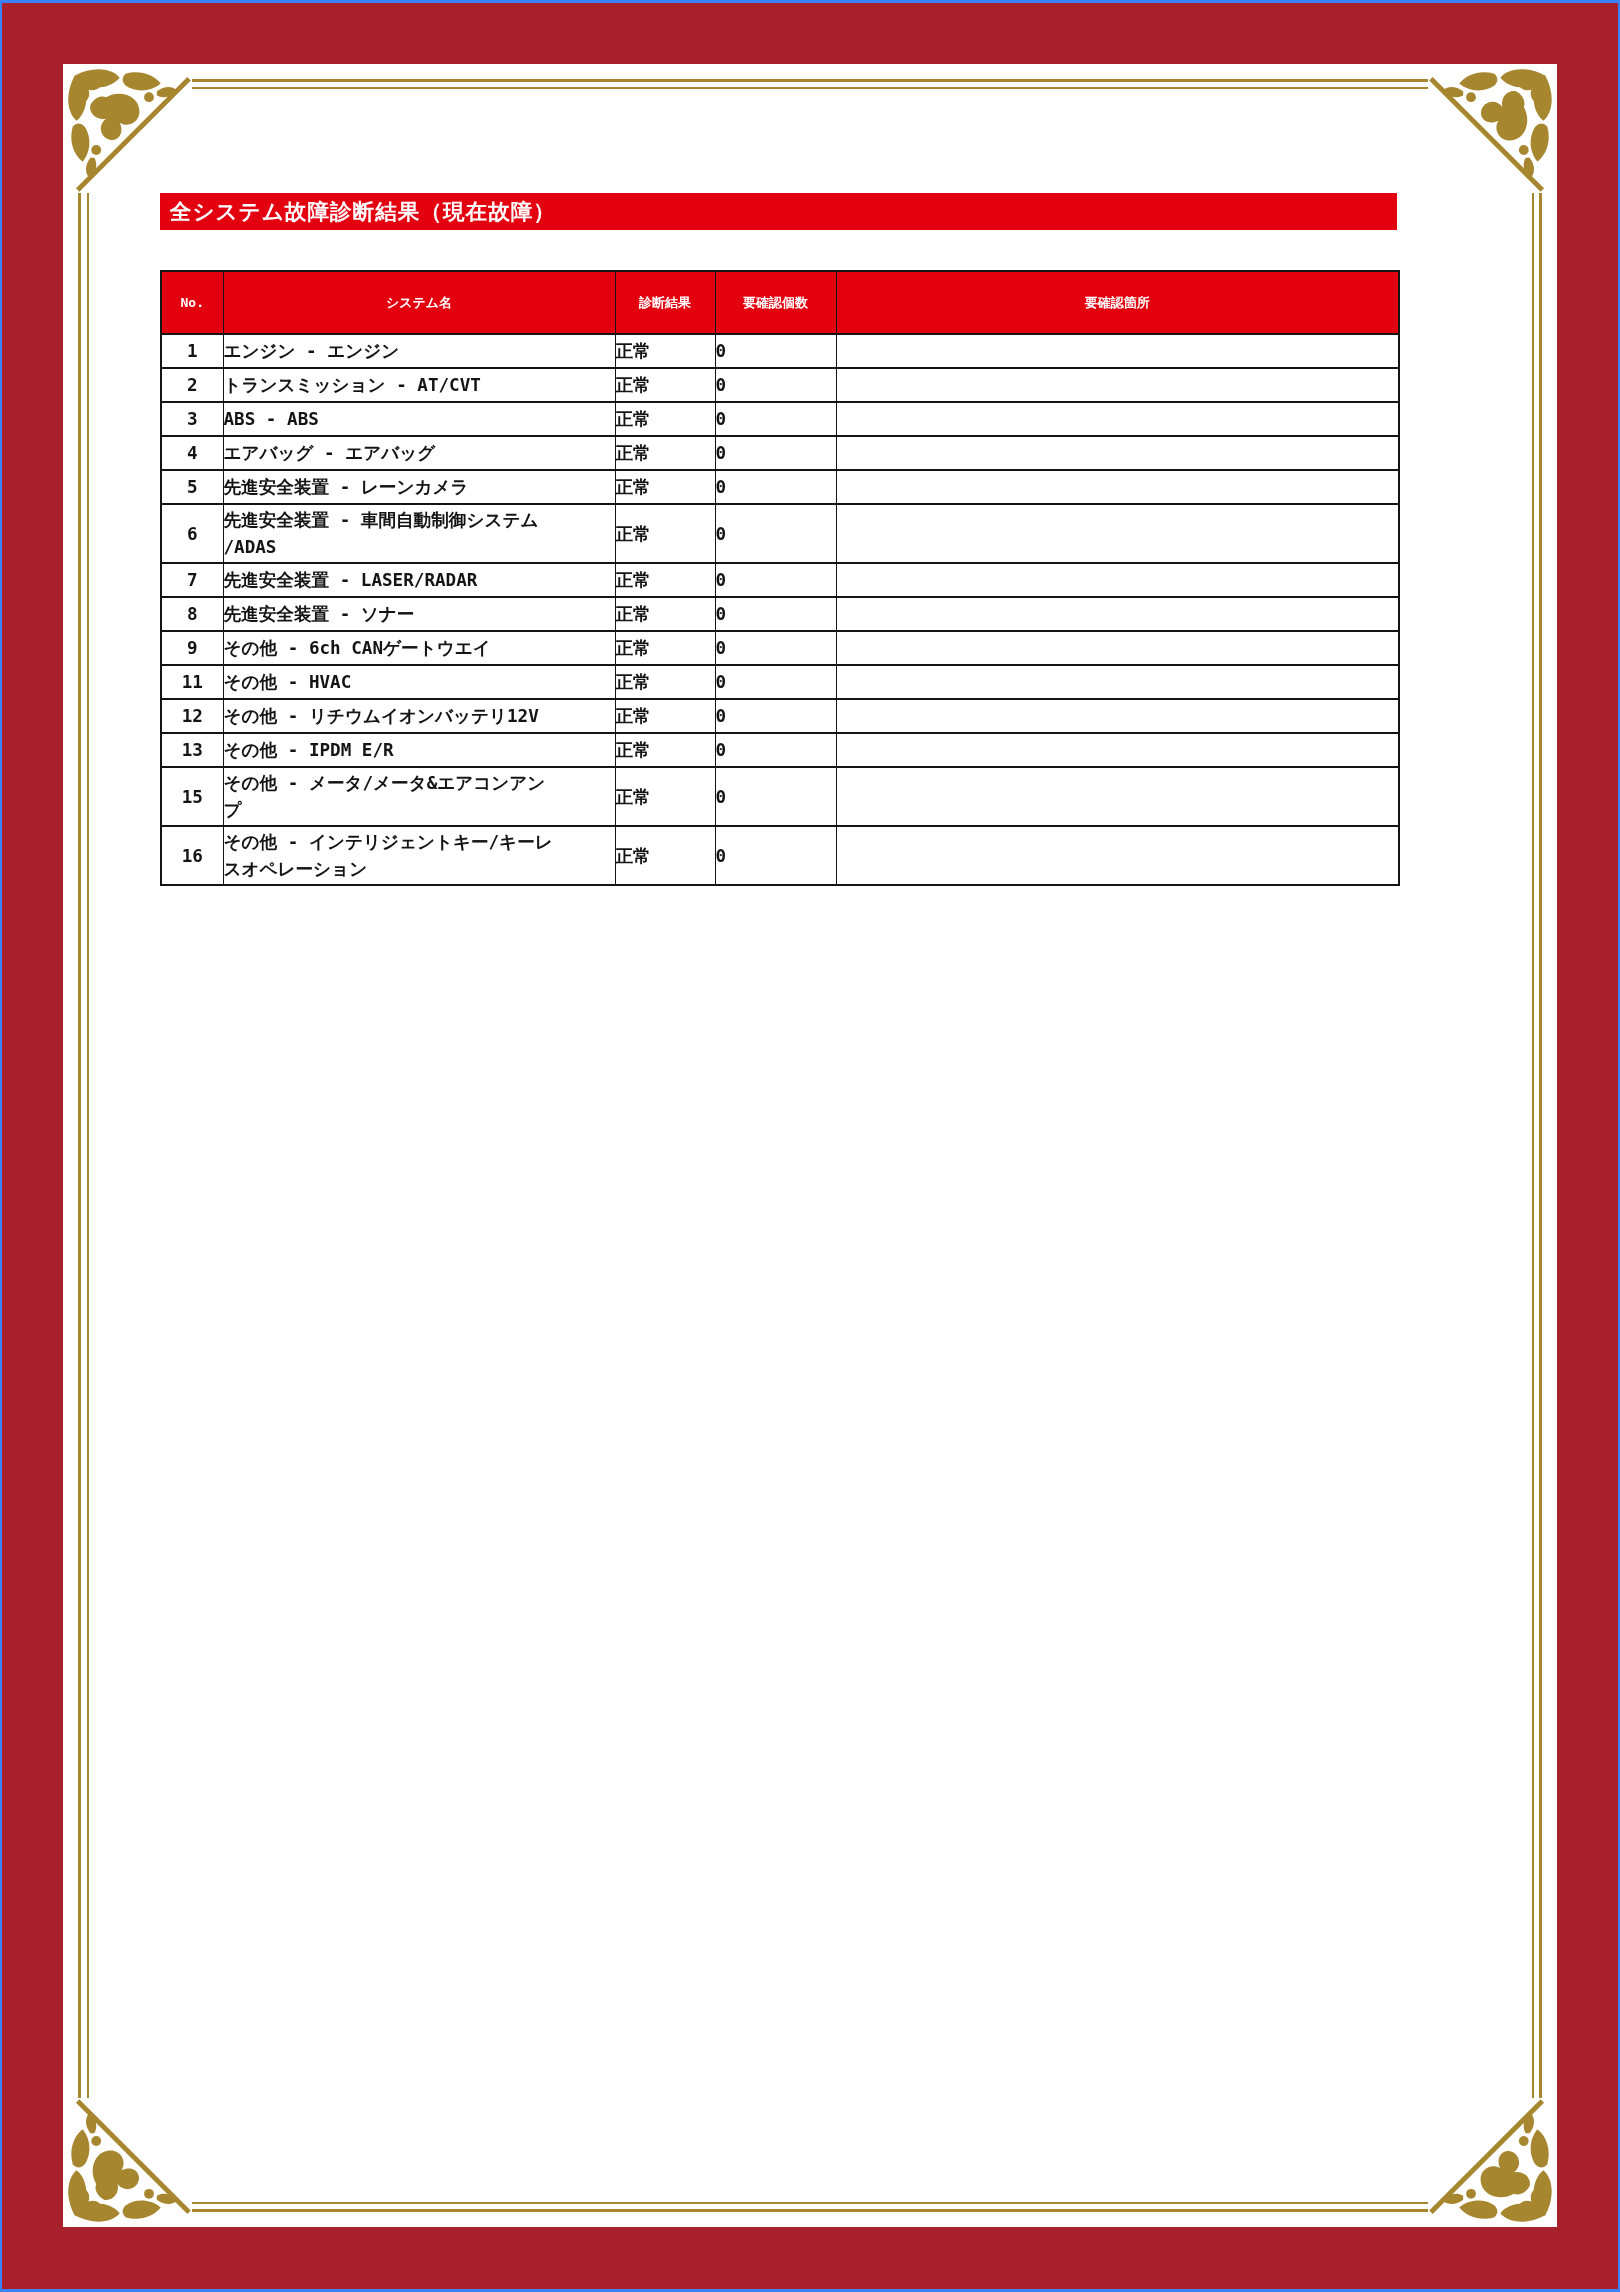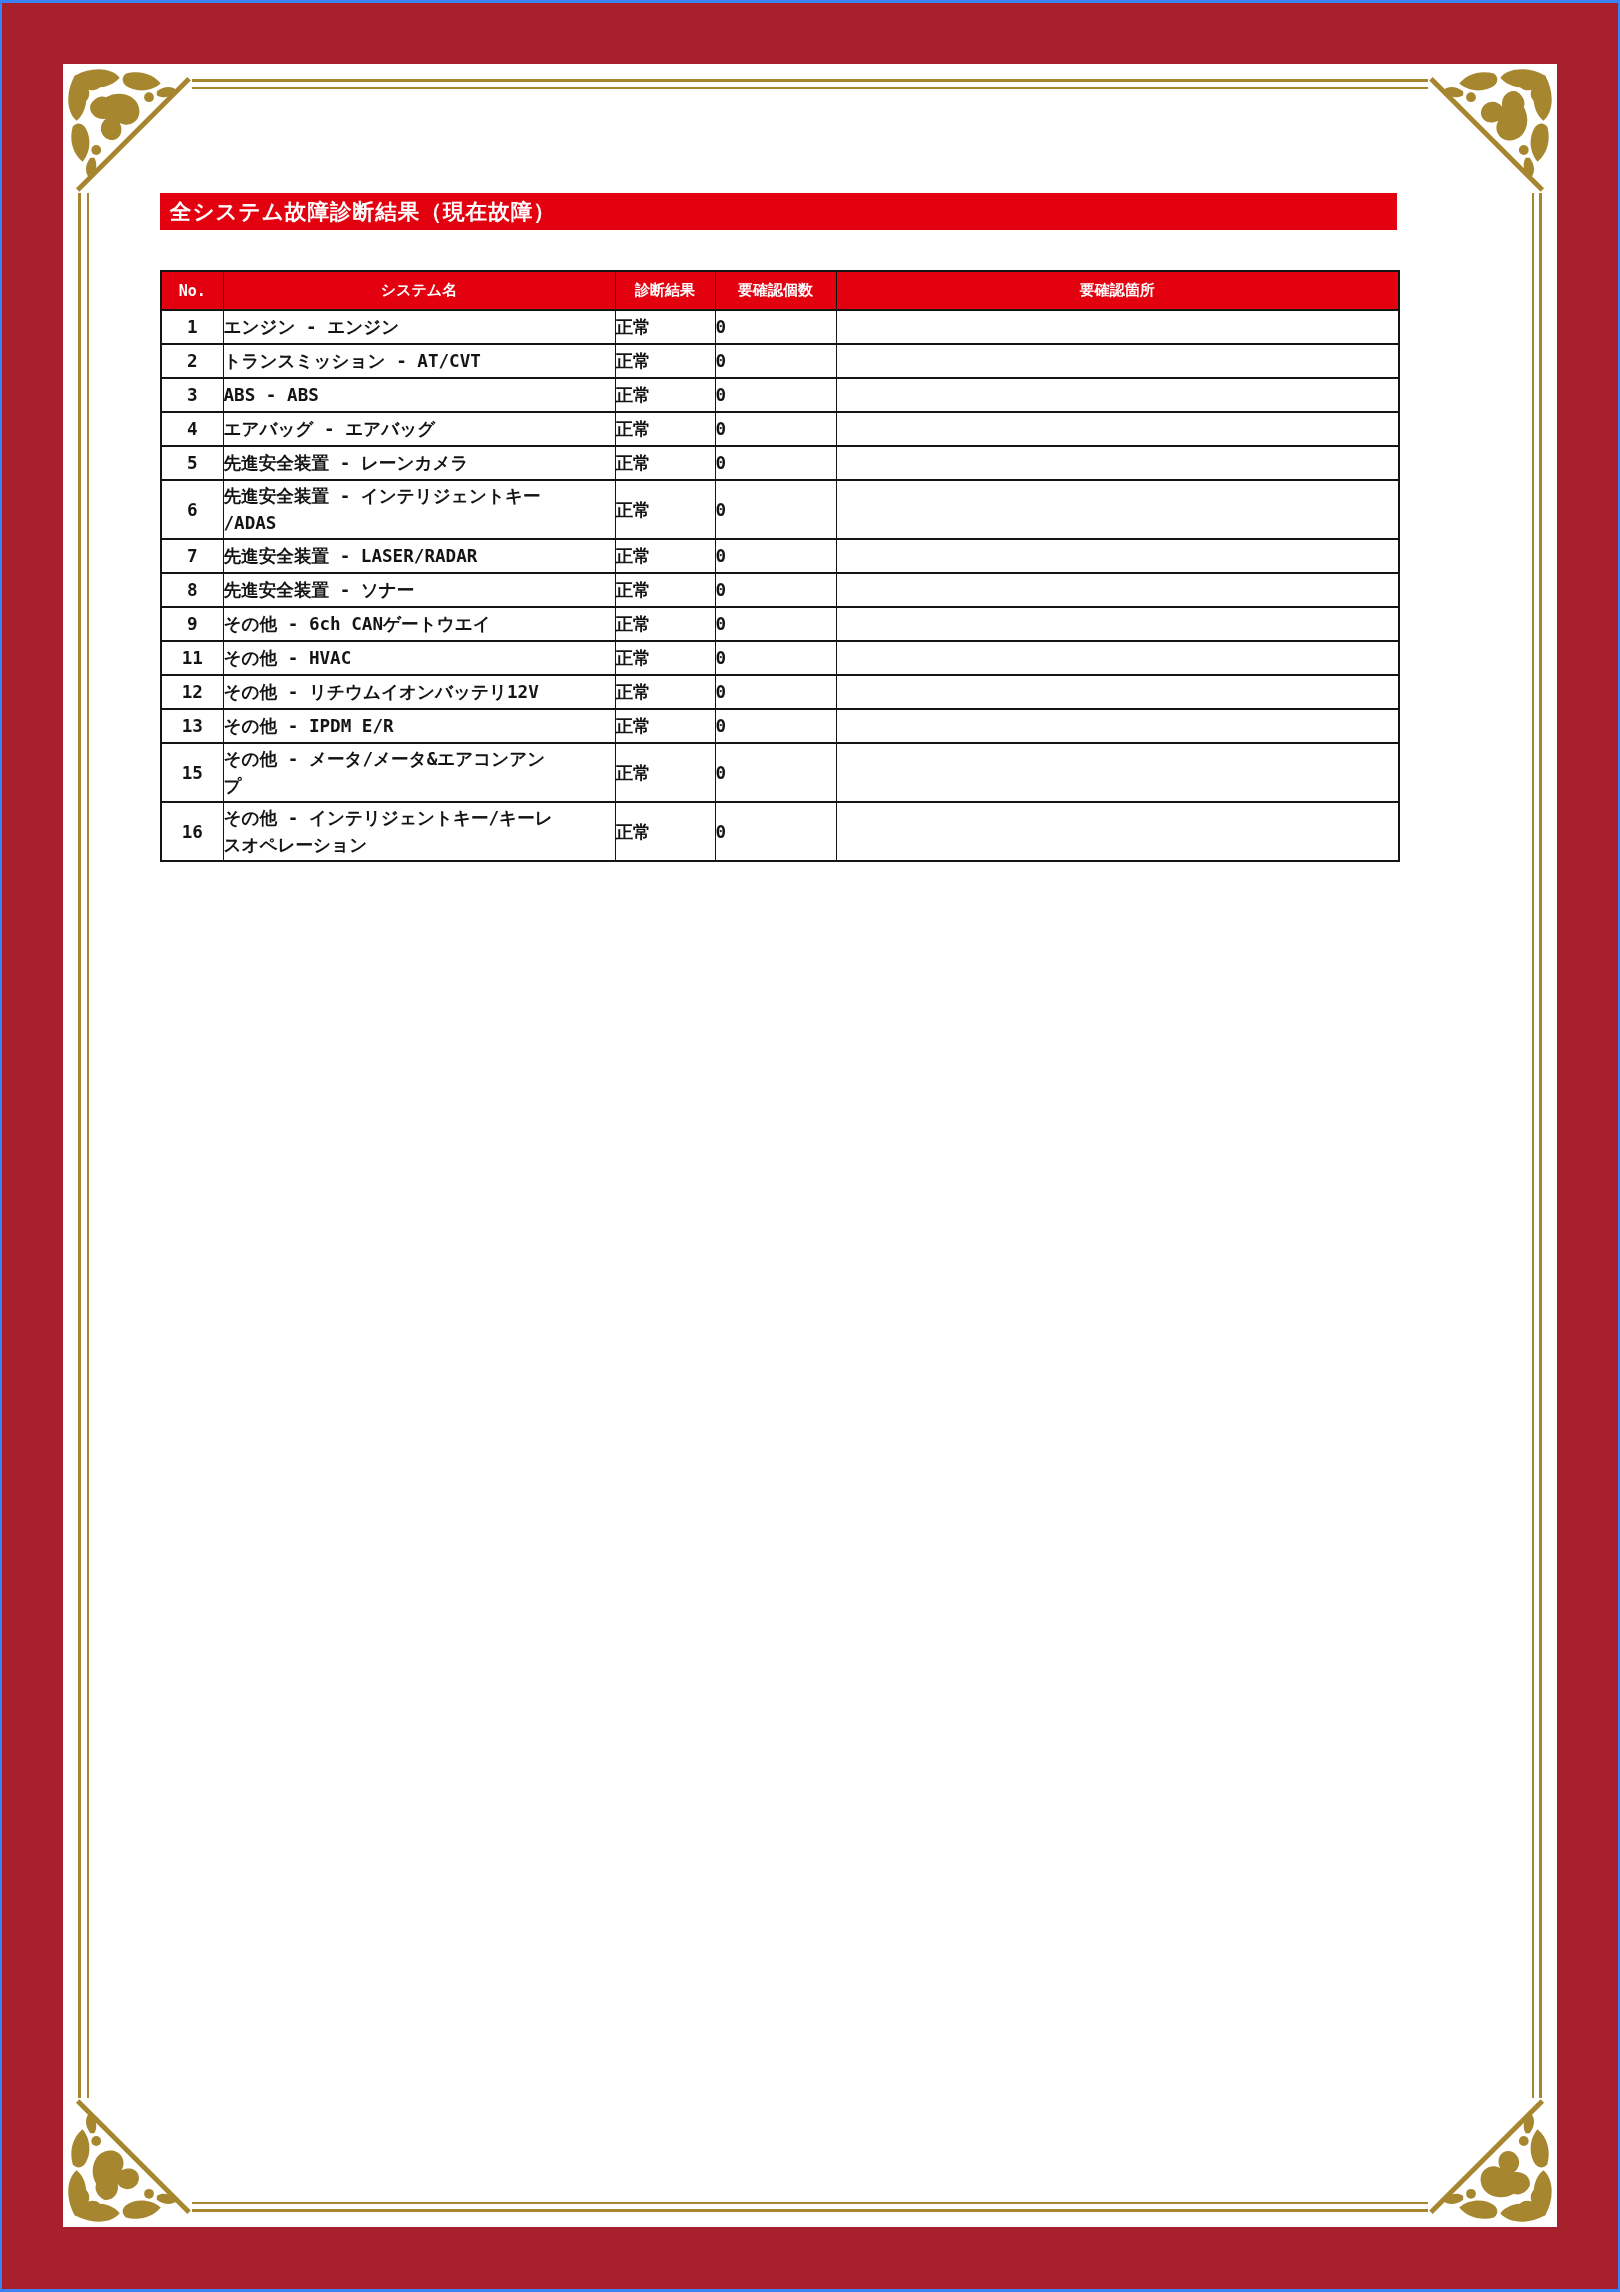--- a/index.html
+++ b/index.html
@@ -59,27 +59,27 @@
   table.diag{
     border-collapse:collapse;
     table-layout:fixed;
     width:1237px;
     border:2px solid var(--ink);
     font-weight:bold;
   }
   table.diag th{
     background:var(--accent-red);
     color:#ffffff;
-    font-size:15px;
+    font-size:13px;
     font-weight:bold;
     height:29px;
     border:1px solid var(--ink);
     border-bottom-width:2px;
     text-align:center;
-    padding:4px;
+    padding:16px;
   }
   table.diag td{
     border:1px solid var(--ink);
     border-top-width:2px;
     border-bottom-width:2px;
     font-size:17.6px;
     padding:2px 0;
     vertical-align:middle;
     background:#ffffff;
   }
@@ -200,21 +200,21 @@
           </tr>
           <tr>
             <td class="col-no">5</td>
             <td class="col-system">先進安全装置 - レーンカメラ</td>
             <td class="col-result">正常</td>
             <td class="col-count">0</td>
             <td class="col-location"></td>
           </tr>
           <tr>
             <td class="col-no">6</td>
-            <td class="col-system">先進安全装置 - インテリジェントキー
+            <td class="col-system">先進安全装置 - 車間自動制御システム
 /ADAS</td>
             <td class="col-result">正常</td>
             <td class="col-count">0</td>
             <td class="col-location"></td>
           </tr>
           <tr>
             <td class="col-no">7</td>
             <td class="col-system">先進安全装置 - LASER/RADAR</td>
             <td class="col-result">正常</td>
             <td class="col-count">0</td>

